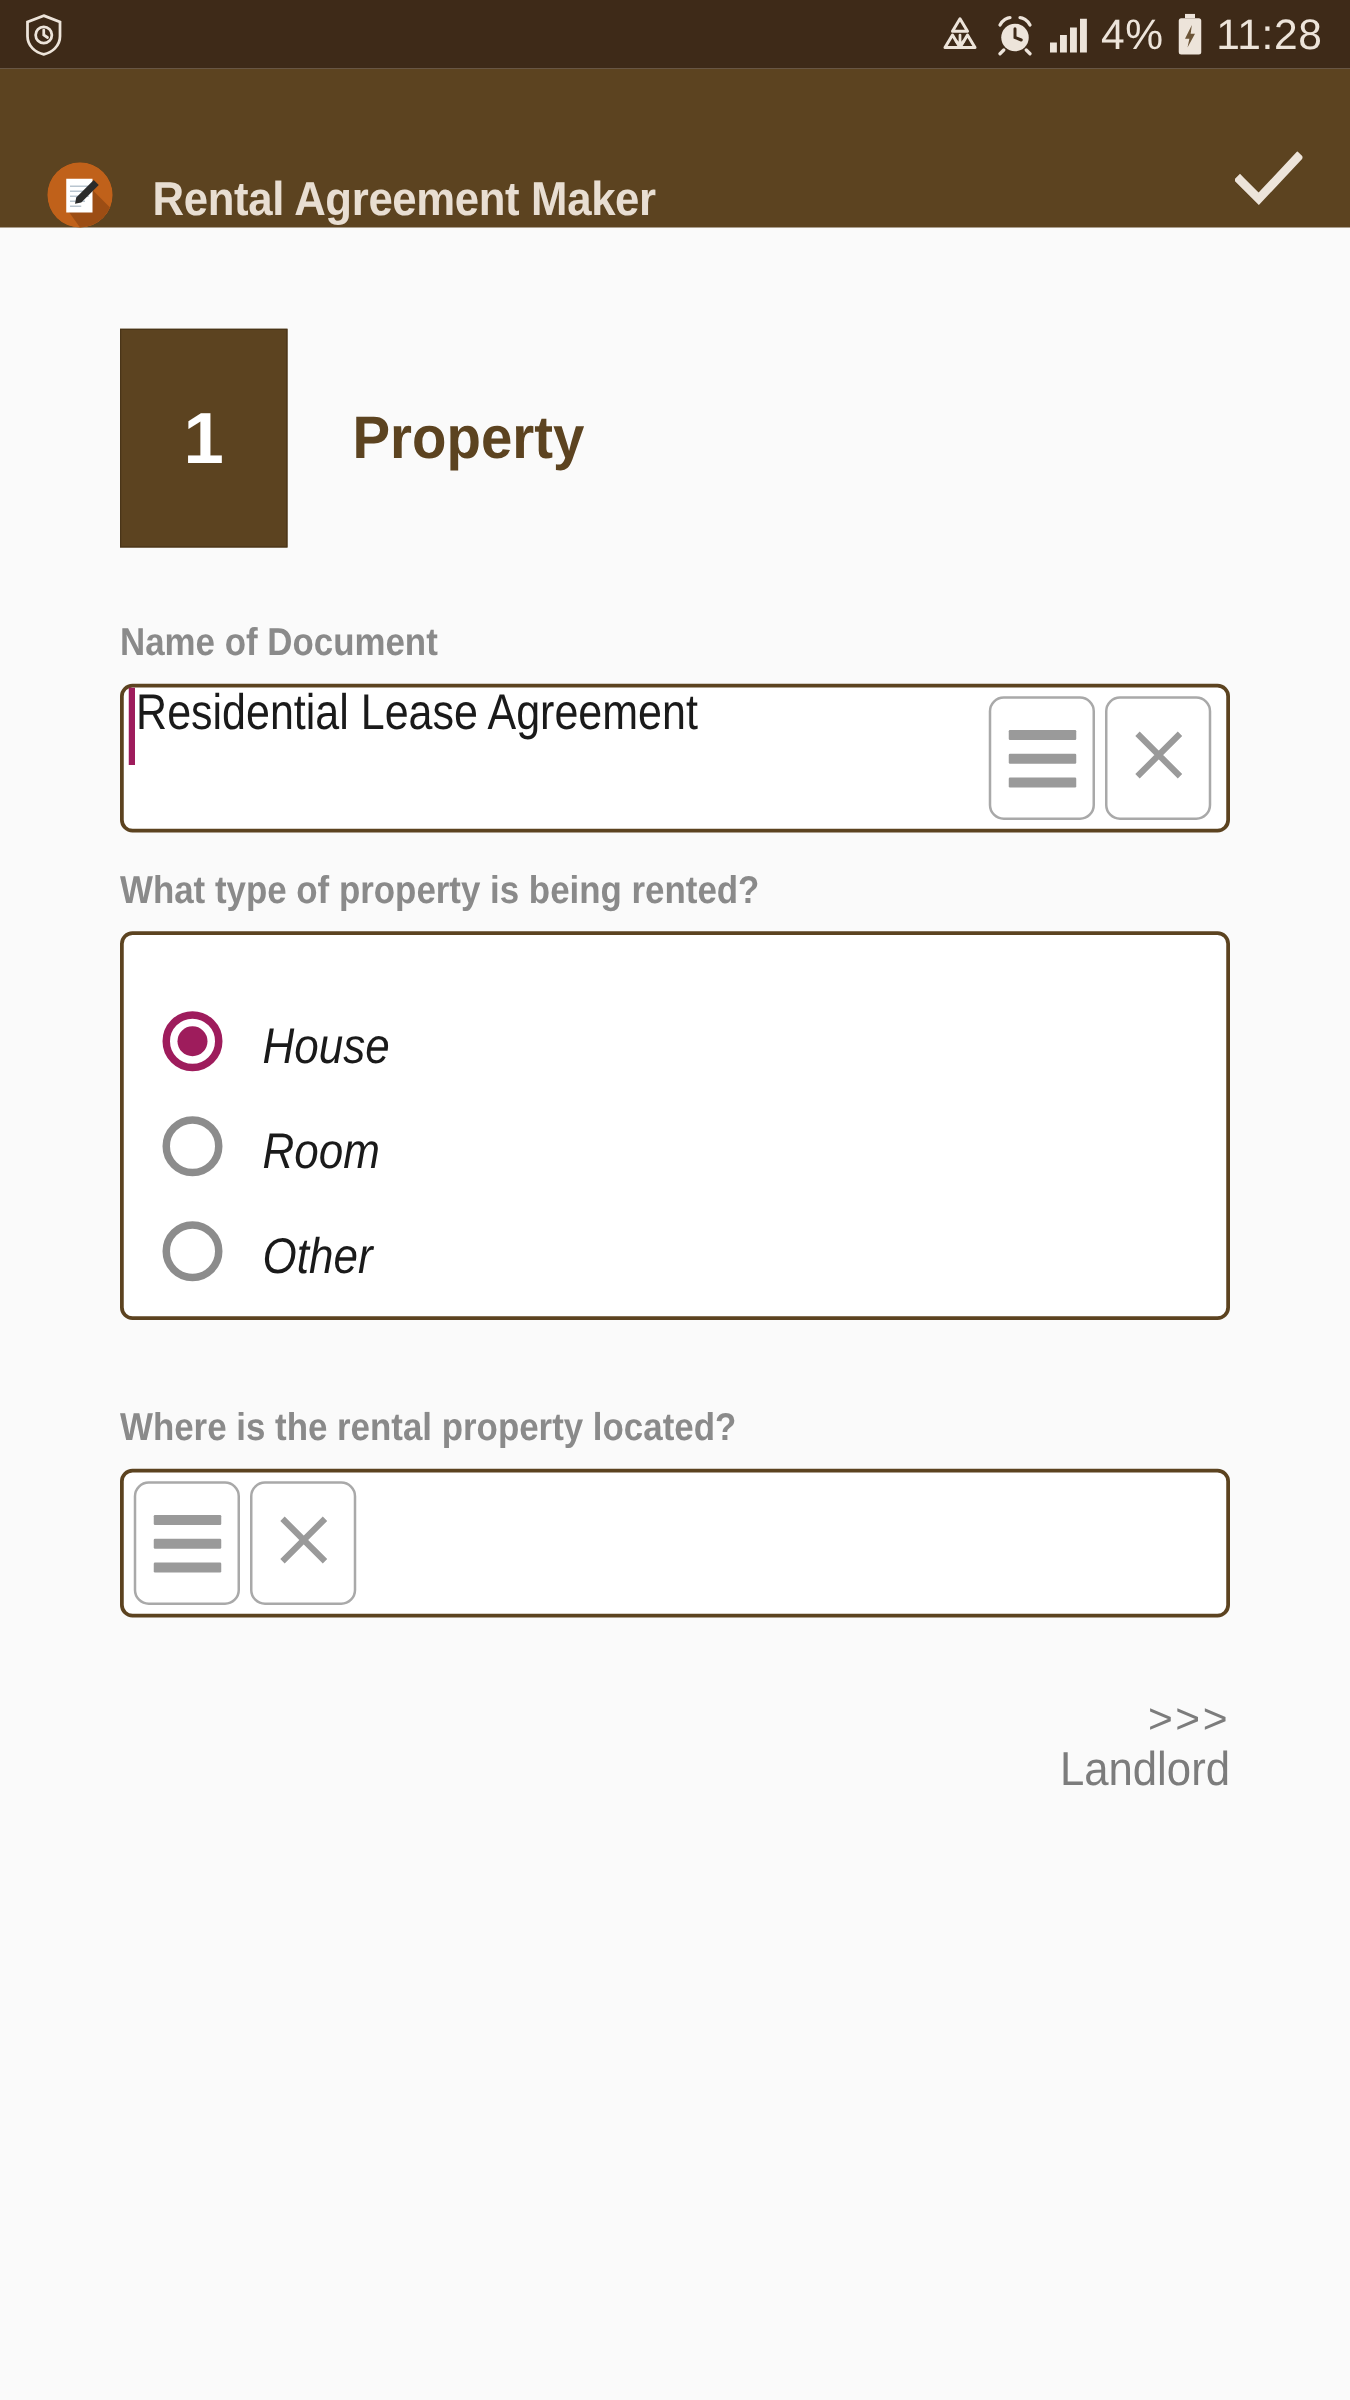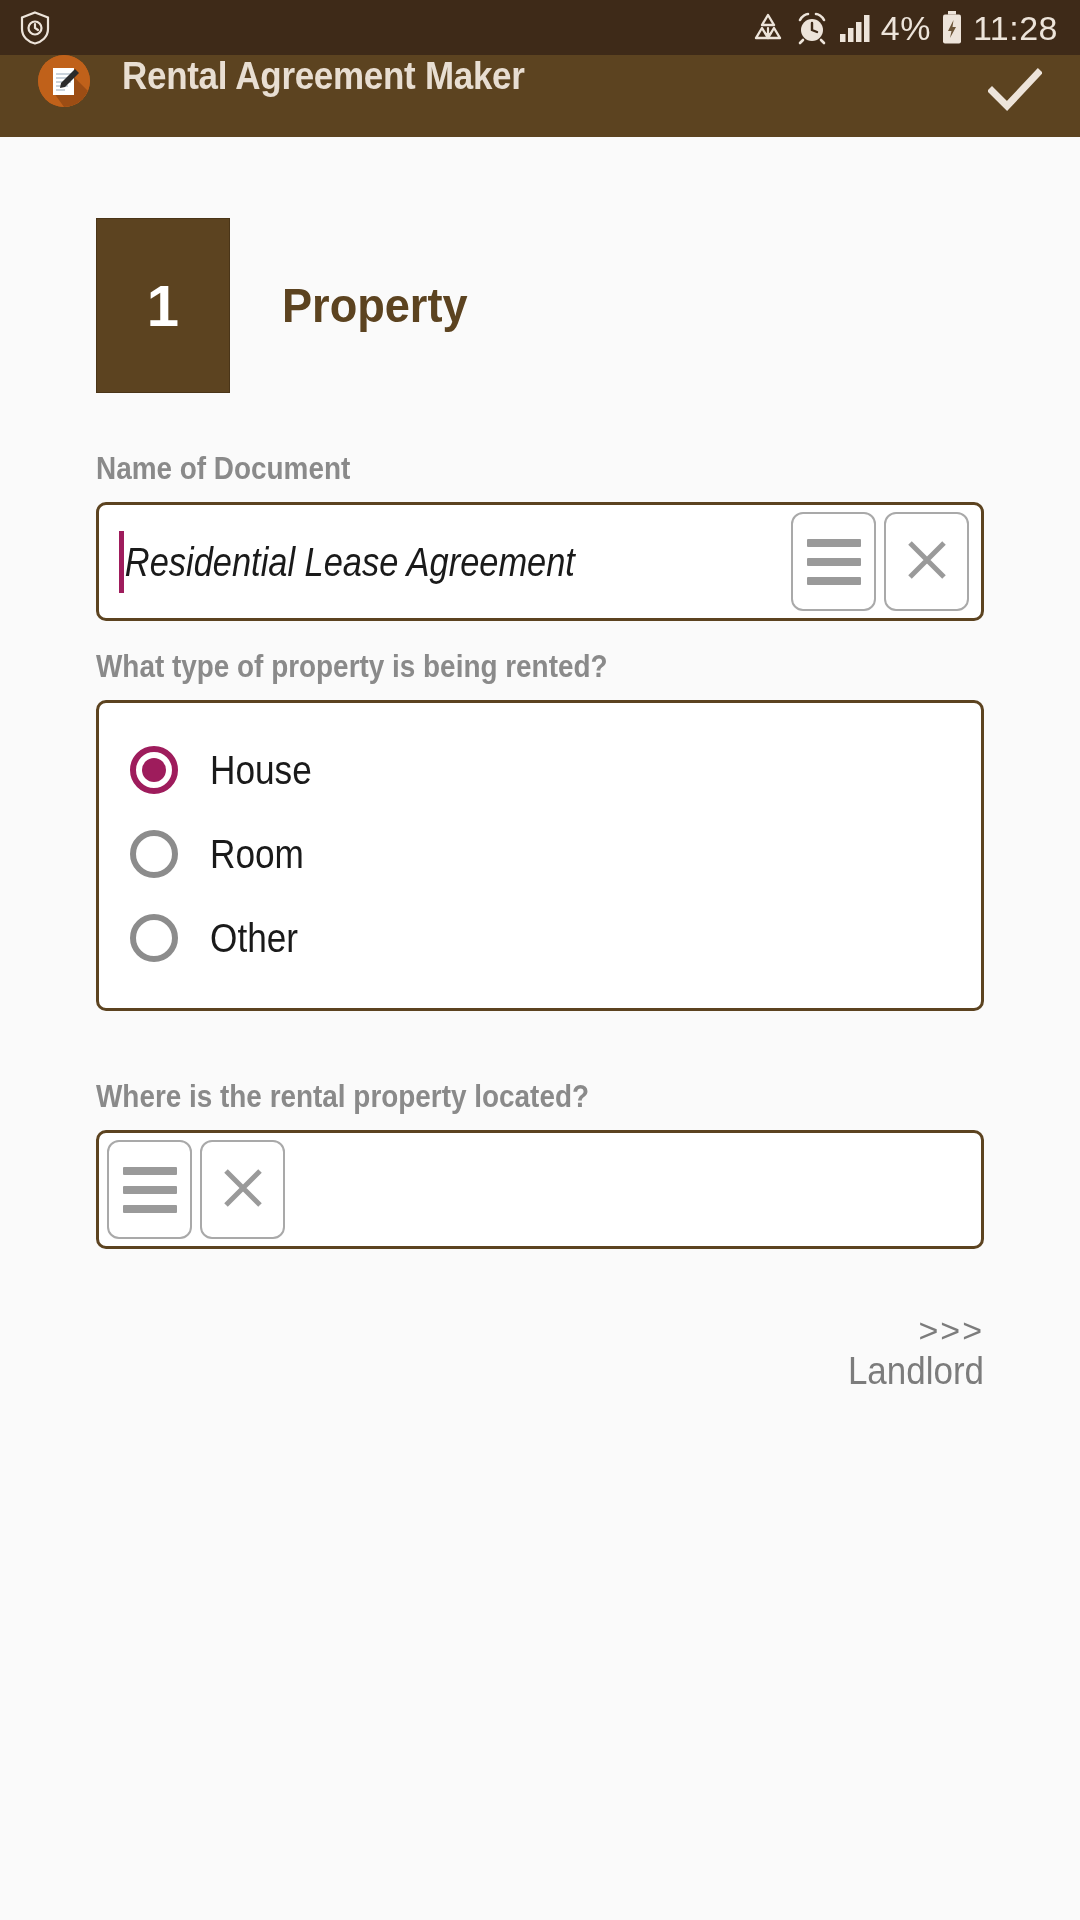--- a/index.html
+++ b/index.html
@@ -31,24 +31,24 @@
     font-size:34px;
     letter-spacing:.5px;
     font-family:"Liberation Sans", sans-serif;
     color:#EDE4DA;
     line-height:1;
   }
   .sb-icon{ display:flex; align-items:center; }
 
   
   #app-bar{
-    height:82px;
+    height:127px;
     background:#5C4320;
     display:flex;
-    align-items:flex-start;
+    align-items:flex-end;
     padding:0 28px 0 38px;
   }
   #app-icon{
     width:52px; height:52px;
     border-radius:50%;
     background:#C0611A;
     position:relative;
     overflow:hidden;
     flex:0 0 auto;
     display:flex; align-items:center; justify-content:center;
@@ -132,25 +132,23 @@
     border:3px solid #5C4320;
     border-radius:10px;
     display:flex;
     align-items:center;
     padding:0 12px 0 0;
     position:relative;
   }
   .input-text-wrap{
     flex:1 1 auto;
     display:flex;
-    align-items:center;
     height:100%;
-    padding-left:20px;
+    padding-left:4px;
     overflow:hidden;
-    font-style:italic;
   }
   .caret{
     width:5px;
     height:62px;
     background:#9E1C5C;
     flex:0 0 auto;
   }
   .caret.hidden{ visibility:hidden; width:0; }
   .input-text{
     font-size:40px;
@@ -184,24 +182,25 @@
 
   
   #radio-box{
     background:#FFFFFF;
     border:3px solid #5C4320;
     border-radius:10px;
     padding:25px 0 28px 0;
   }
   .radio-row{
     display:flex;
-    align-items:center;
+    align-items:flex-end;
     height:84px;
     padding-left:31px;
     cursor:pointer;
+    font-style:italic;
   }
   .radio-mark{
     width:48px; height:48px;
     border-radius:50%;
     border:6px solid #8C8C8C;
     background:#FFFFFF;
     flex:0 0 auto;
     display:flex; align-items:center; justify-content:center;
   }
   .radio-row.selected .radio-mark{ border-color:#9E1C5C; }

